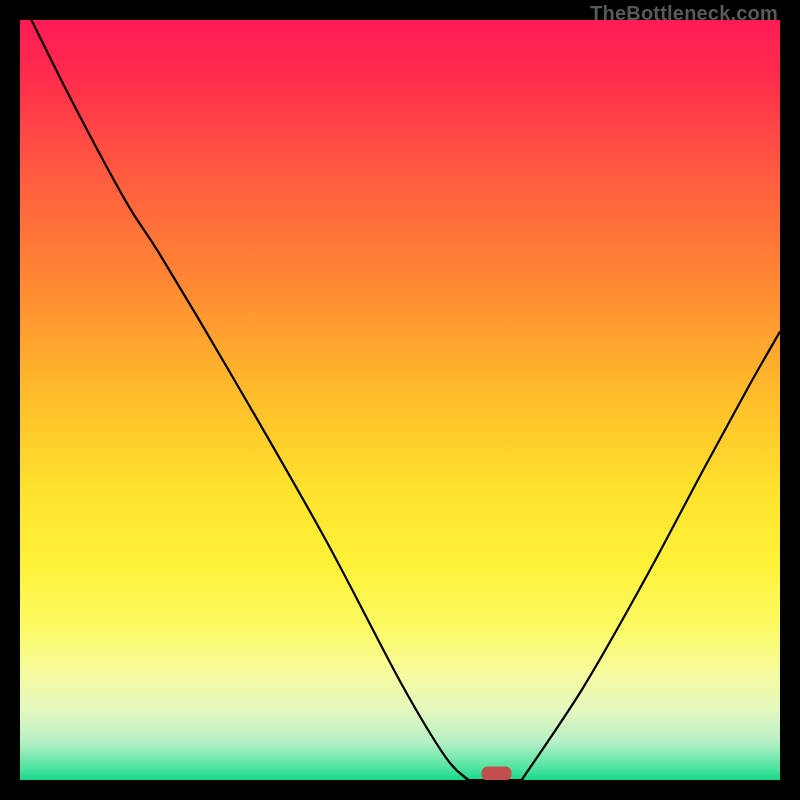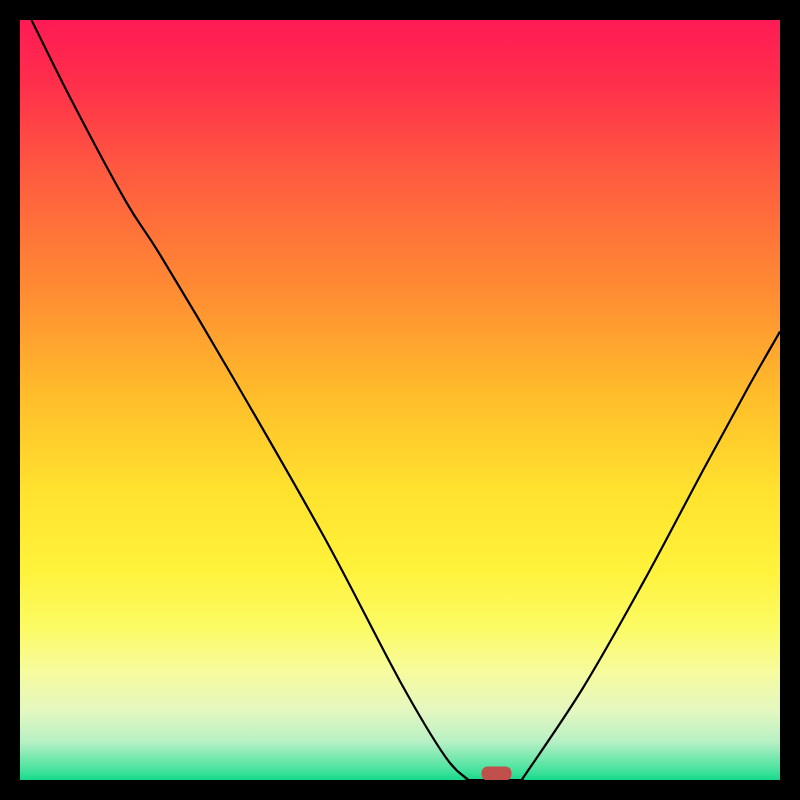--- a/index.html
+++ b/index.html
@@ -70,14 +70,15 @@
             <stop offset="98.5%" stop-color="#4de3a0"></stop>
             <stop offset="100%" stop-color="#16d98a"></stop>
           </linearGradient>
       </defs>
       <rect x="0" y="0" width="760" height="760" fill="url(#bg-grad)"></rect>
       <path id="curve-path" class="curve" d="M 11.4 0.0 C 18.4 13.9, 37.4 53.2, 53.2 83.6 C 69.0 114.0, 91.8 157.1, 106.4 182.4 C 121.0 207.7, 122.9 206.5, 140.6 235.6 C 158.3 264.7, 185.6 310.3, 212.8 357.2 C 240.0 404.1, 276.1 466.1, 304.0 516.8 C 331.9 567.5, 359.7 624.5, 380.0 661.2 C 400.3 697.9, 414.2 720.7, 425.6 737.2 C 437.0 753.7, 444.6 756.2, 448.4 760.0 C 452.2 763.8, 439.5 760.0, 448.4 760.0 C 457.3 760.0, 492.7 760.0, 501.6 760.0 C 510.5 760.0, 491.5 775.2, 501.6 760.0 C 511.7 744.8, 542.1 701.7, 562.4 668.8 C 582.7 635.9, 602.9 599.1, 623.2 562.4 C 643.5 525.7, 666.3 481.3, 684.0 448.4 C 701.7 415.5, 716.9 387.6, 729.6 364.8 C 742.3 342.0, 754.9 320.5, 760.0 311.6 "></path>
       <rect id="min-marker" class="marker" rx="6" ry="6" x="461.5" y="746.5" width="30" height="14" fill="#c1504d"></rect>
     </svg>
   </div>
 
+  <div class="watermark">TheBottleneck.com</div>
 
 </div>
 
 </body></html>

